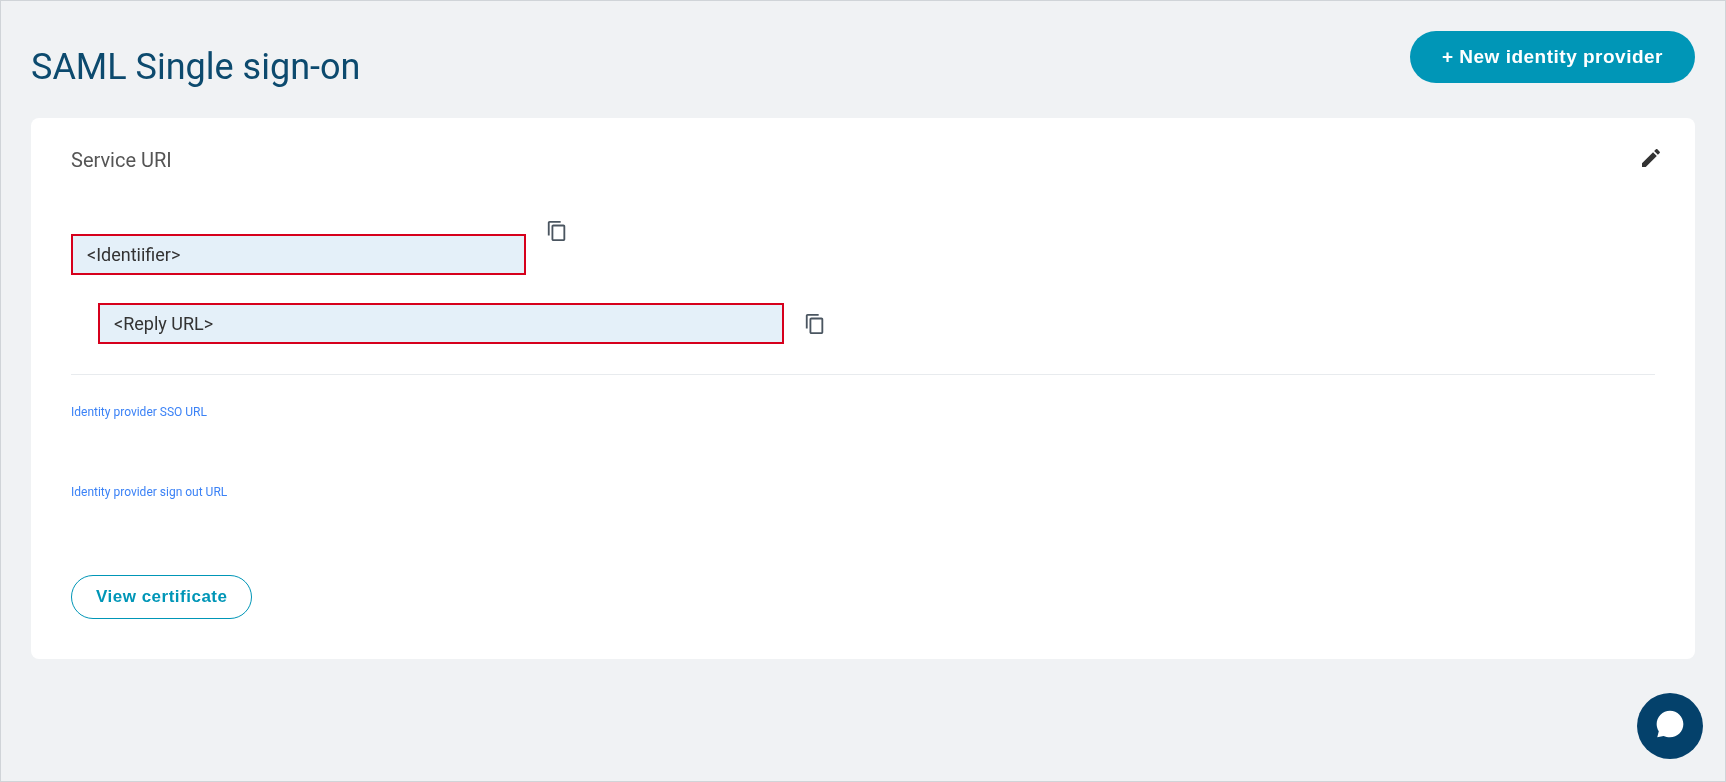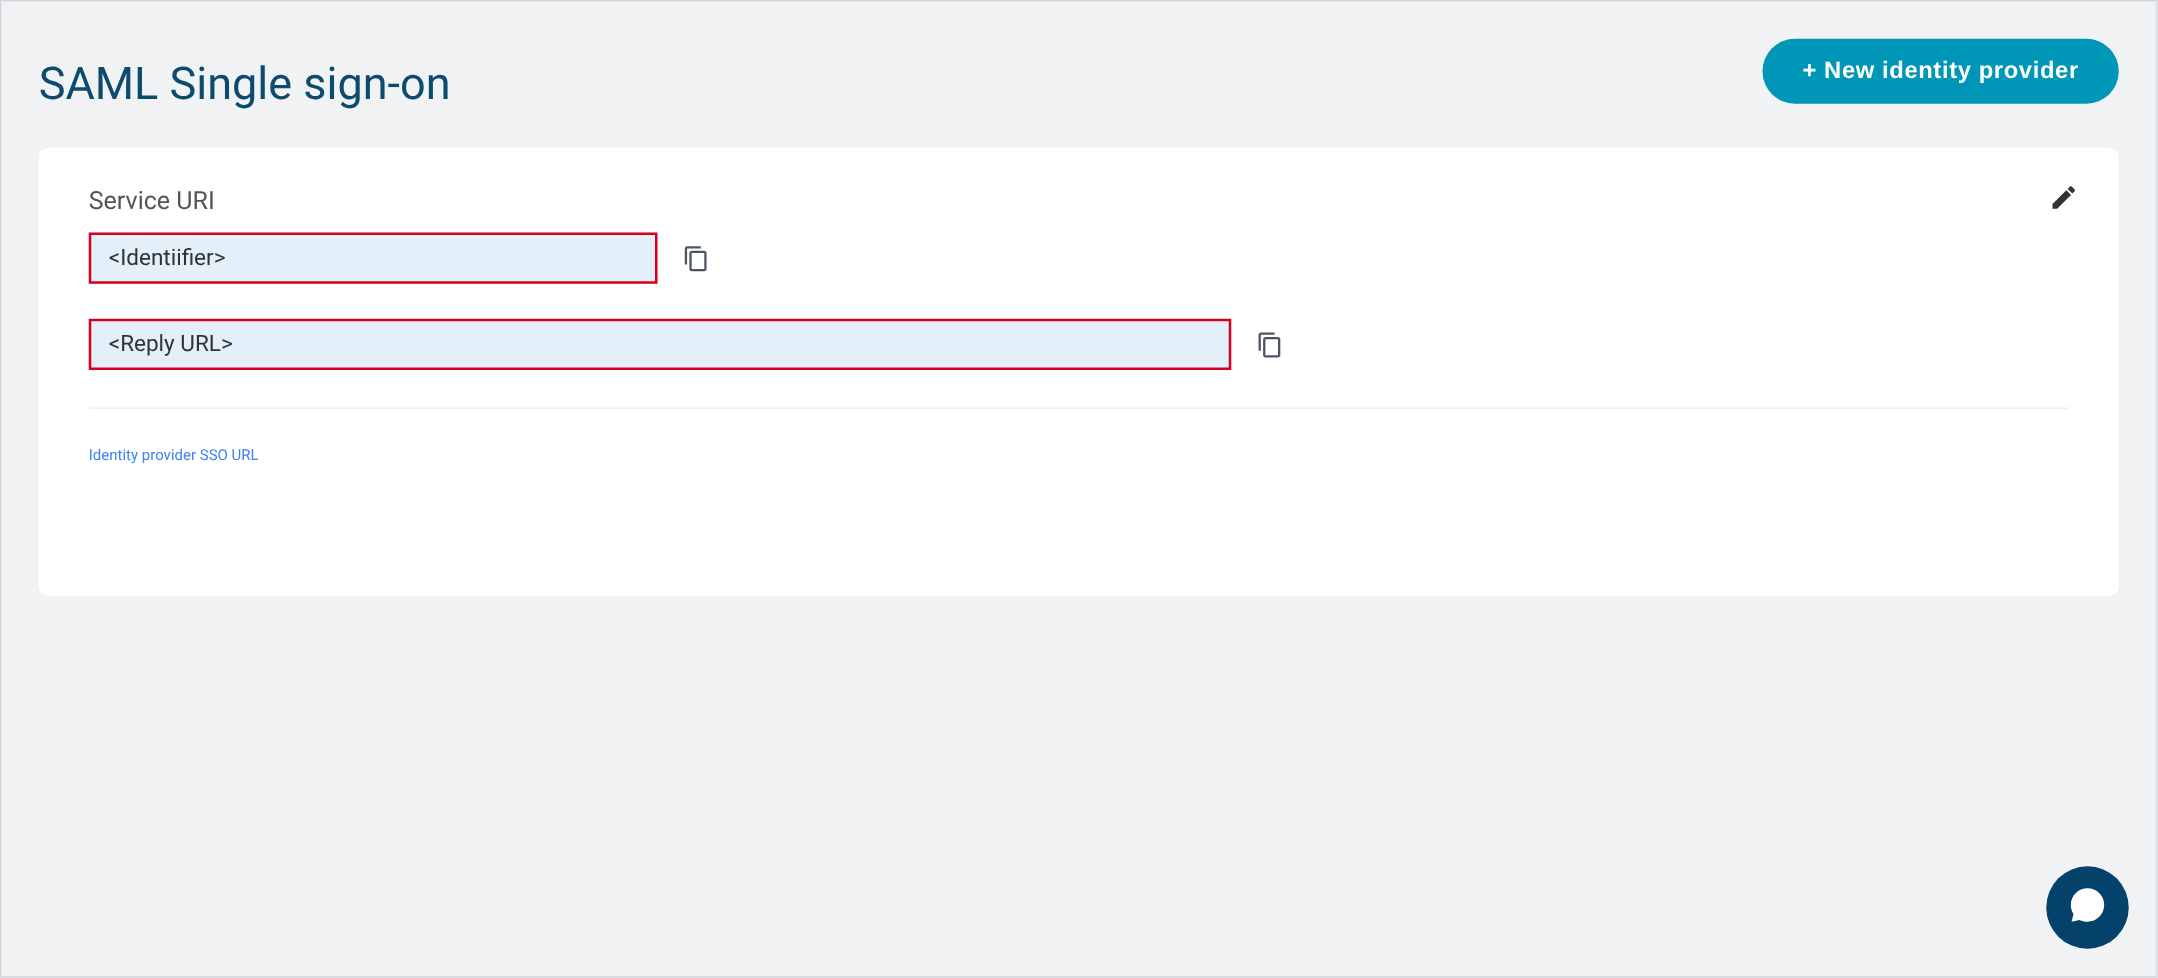--- a/index.html
+++ b/index.html
@@ -76,23 +76,25 @@
     .highlighted-input {
       background: #e4f0f9;
       border: 2px solid #d6001c;
       padding: 8px 14px;
       font-size: 18px;
       color: #333;
       display: inline-block;
     }
     .audience-input {
       width: 455px;
+      margin-top: 48px;
     }
     .acs-input {
-      width: 914px;
+      width: 686px;
+      margin-left: 27px;
     }
     .copy-icon {
       cursor: pointer;
       color: #4a5560;
       display: inline-flex;
     }
     .divider {
       border: none;
       border-top: 1px solid #e8ebee;
       margin: 30px 0;
@@ -165,22 +167,26 @@
       </span>
     </div>
   </div>
 
   <hr class="divider">
 
   <div class="spacer-section">
     <label class="field-label-muted">Identity provider SSO URL</label>
   </div>
 
+  <div class="spacer-section">
+    <label class="field-label-muted">Identity provider sign out URL</label>
+  </div>
 
   <div>
+    <button class="view-cert-btn">View certificate</button>
   </div>
 
 </div>
 
 <div class="chat-bubble">
   <span>
     <svg width="34" height="34" viewBox="0 0 28 28" fill="none">
       <path d="M25 14c0-6.075-4.925-11-11-11S3 7.925 3 14c0 2.21.65 4.27 1.77 6L3.5 25l5.2-1.2C10.3 24.55 12.1 25 14 25c6.075 0 11-4.925 11-11z" fill="#ffffff"></path>
     </svg>
   </span>

